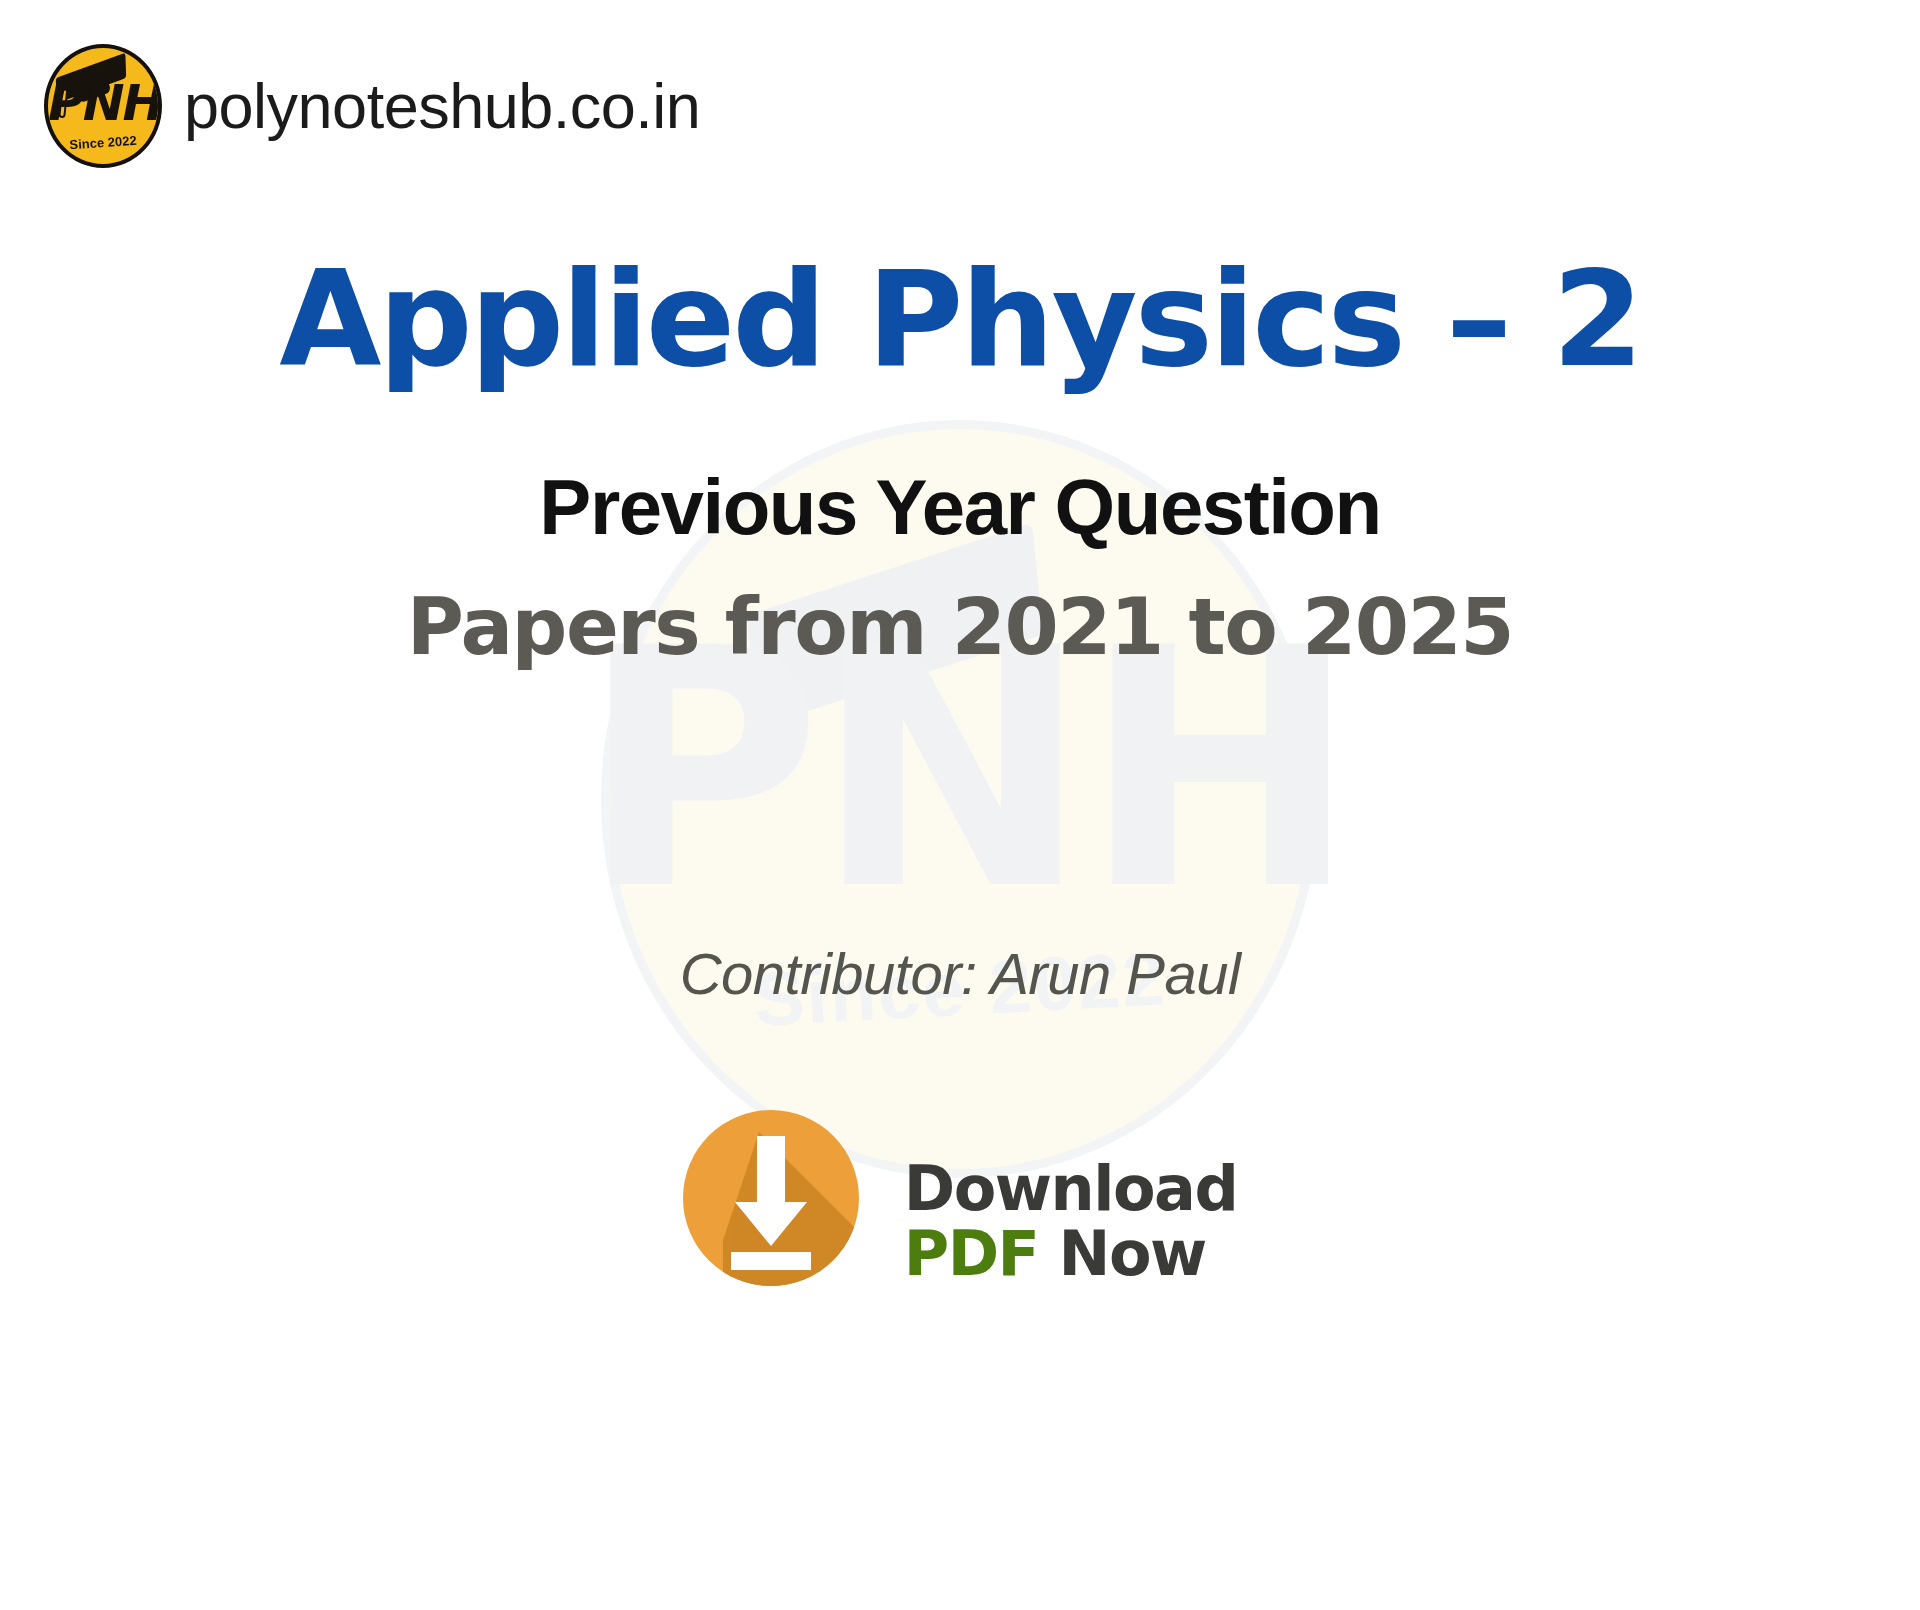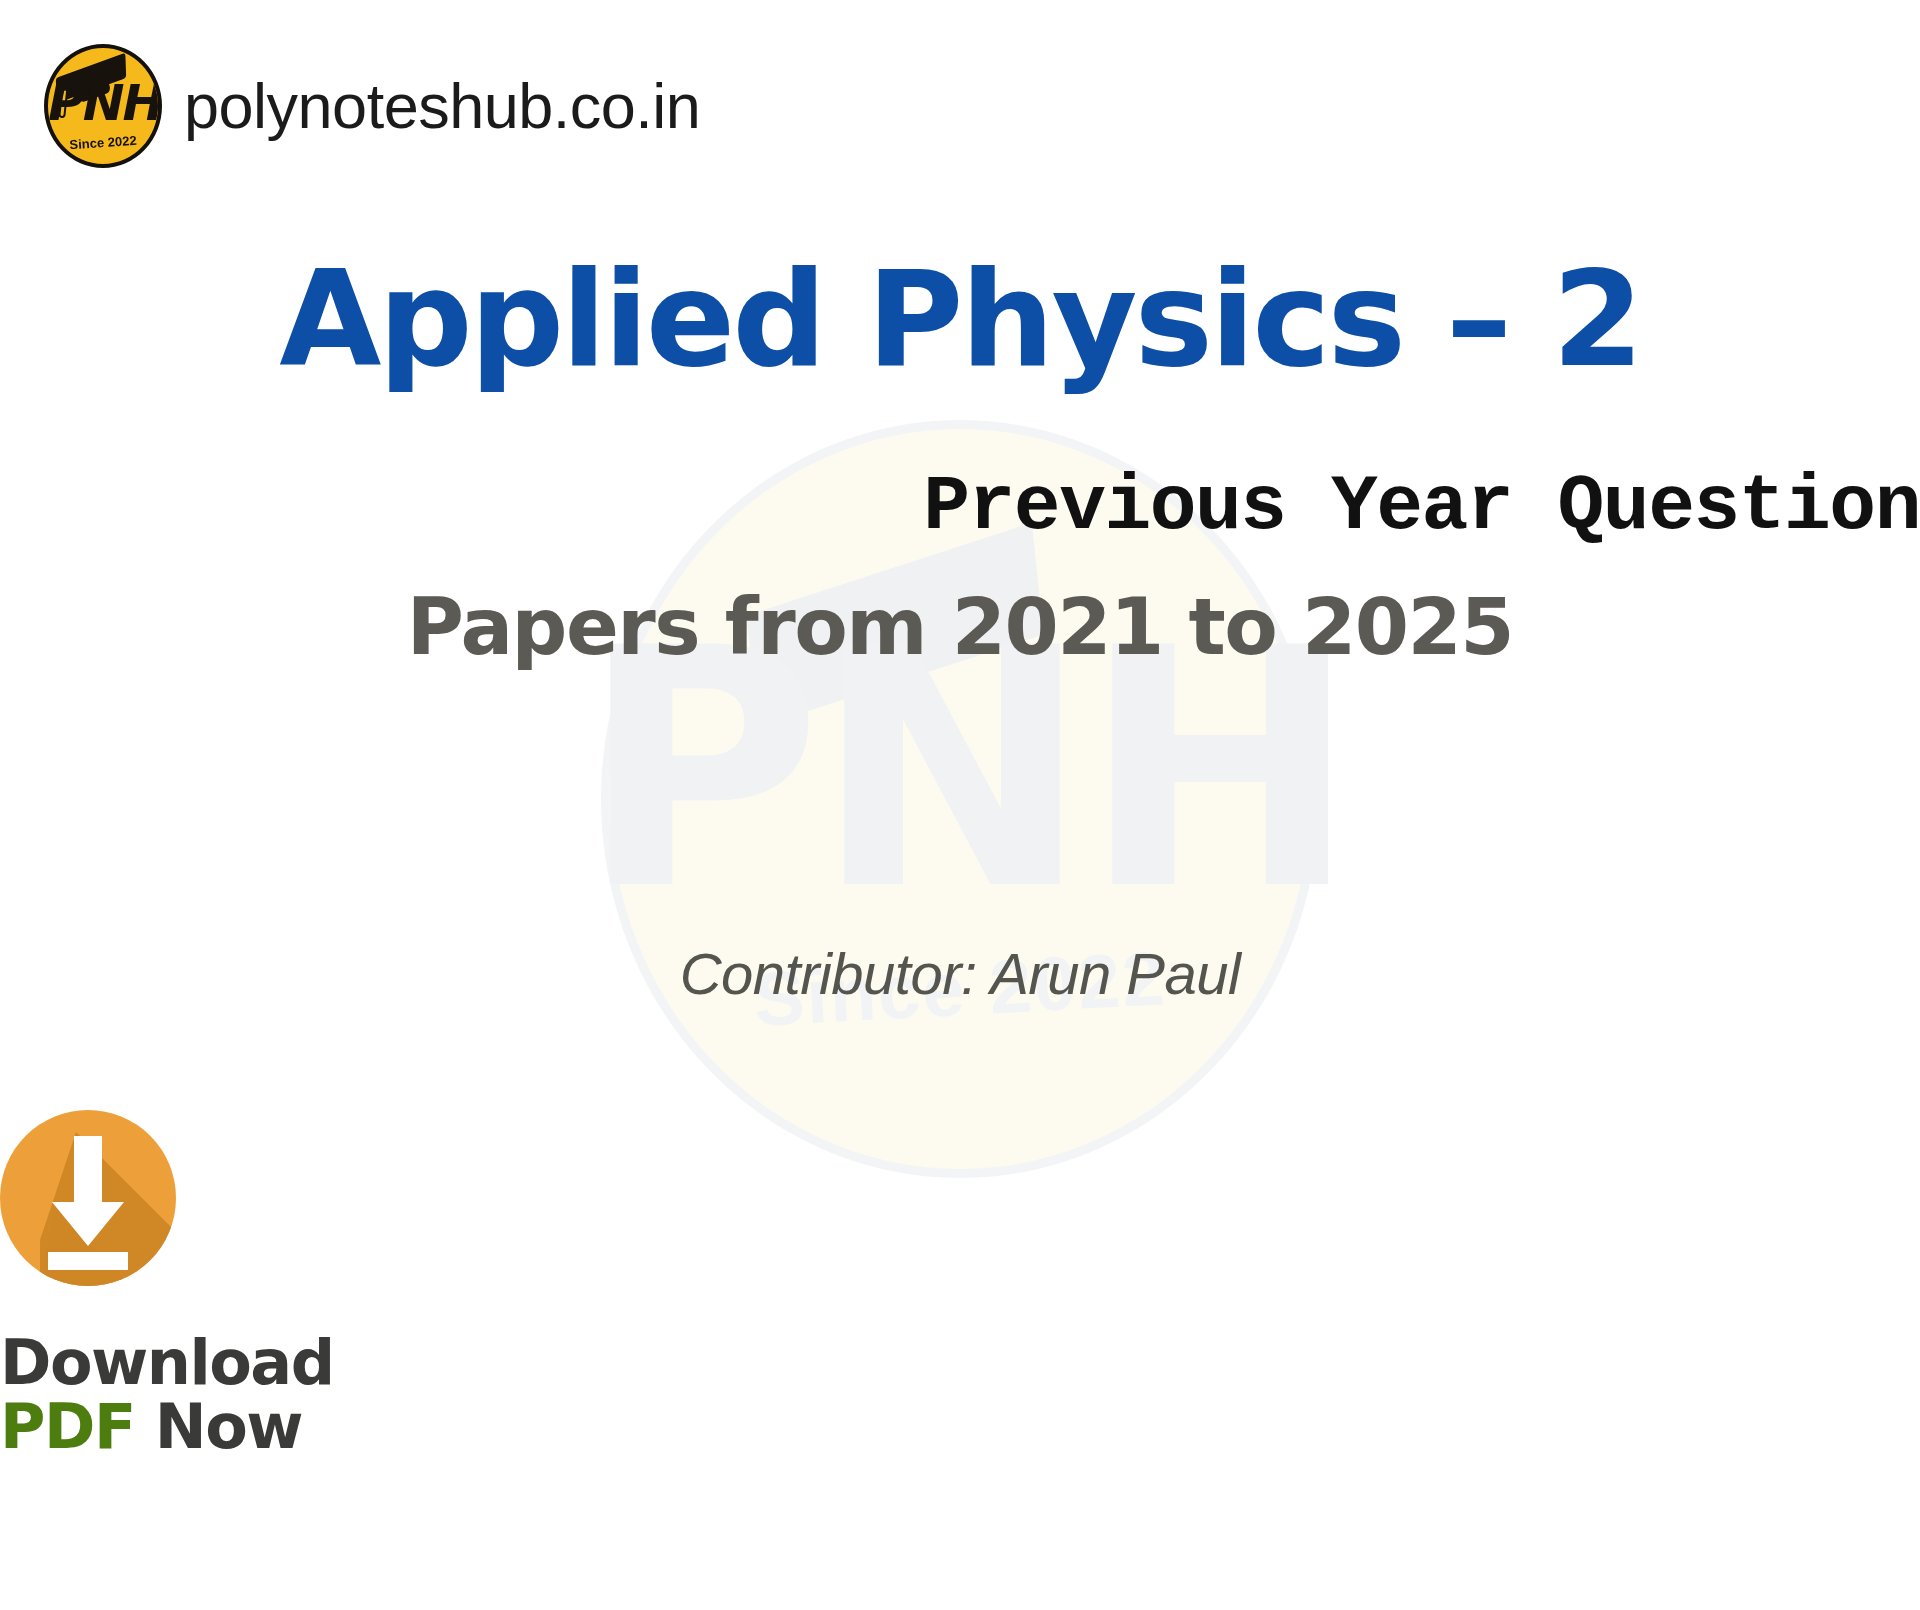--- a/index.html
+++ b/index.html
@@ -177,27 +177,27 @@
     letter-spacing: -3px;
     line-height: 1.05;
     font-family: "DejaVu Sans", sans-serif;
     white-space: nowrap;
   }
   .sub-line-1 {
     position: absolute;
     top: 465px;
     left: 0;
     right: 0;
-    text-align: right;
+    text-align: center;
     font-size: 78px;
     font-weight: 900;
     color: #111111;
     letter-spacing: -1.5px;
     line-height: 1.1;
-    font-family: Liberation Mono, monospace;
+    font-family: Liberation Sans, sans-serif;
     white-space: nowrap;
   }
   .sub-line-2 {
     position: absolute;
     top: 585px;
     left: 0;
     right: 0;
     text-align: center;
     font-size: 78px;
     font-weight: 900;
@@ -221,24 +221,23 @@
     font-style: italic;
   }
 
   
   .cta {
     position: absolute;
     top: 1110px;
     left: 0;
     right: 0;
     display: flex;
-    align-items: flex-start;
+    align-items: flex-end;
     justify-content: center;
     gap: 45px;
-    flex-direction: column;
   }
   .dl-icon {
     position: relative;
     width: 176px;
     height: 176px;
     border-radius: 50%;
     background: #eda03a;
     overflow: hidden;
     flex: 0 0 auto;
   }

